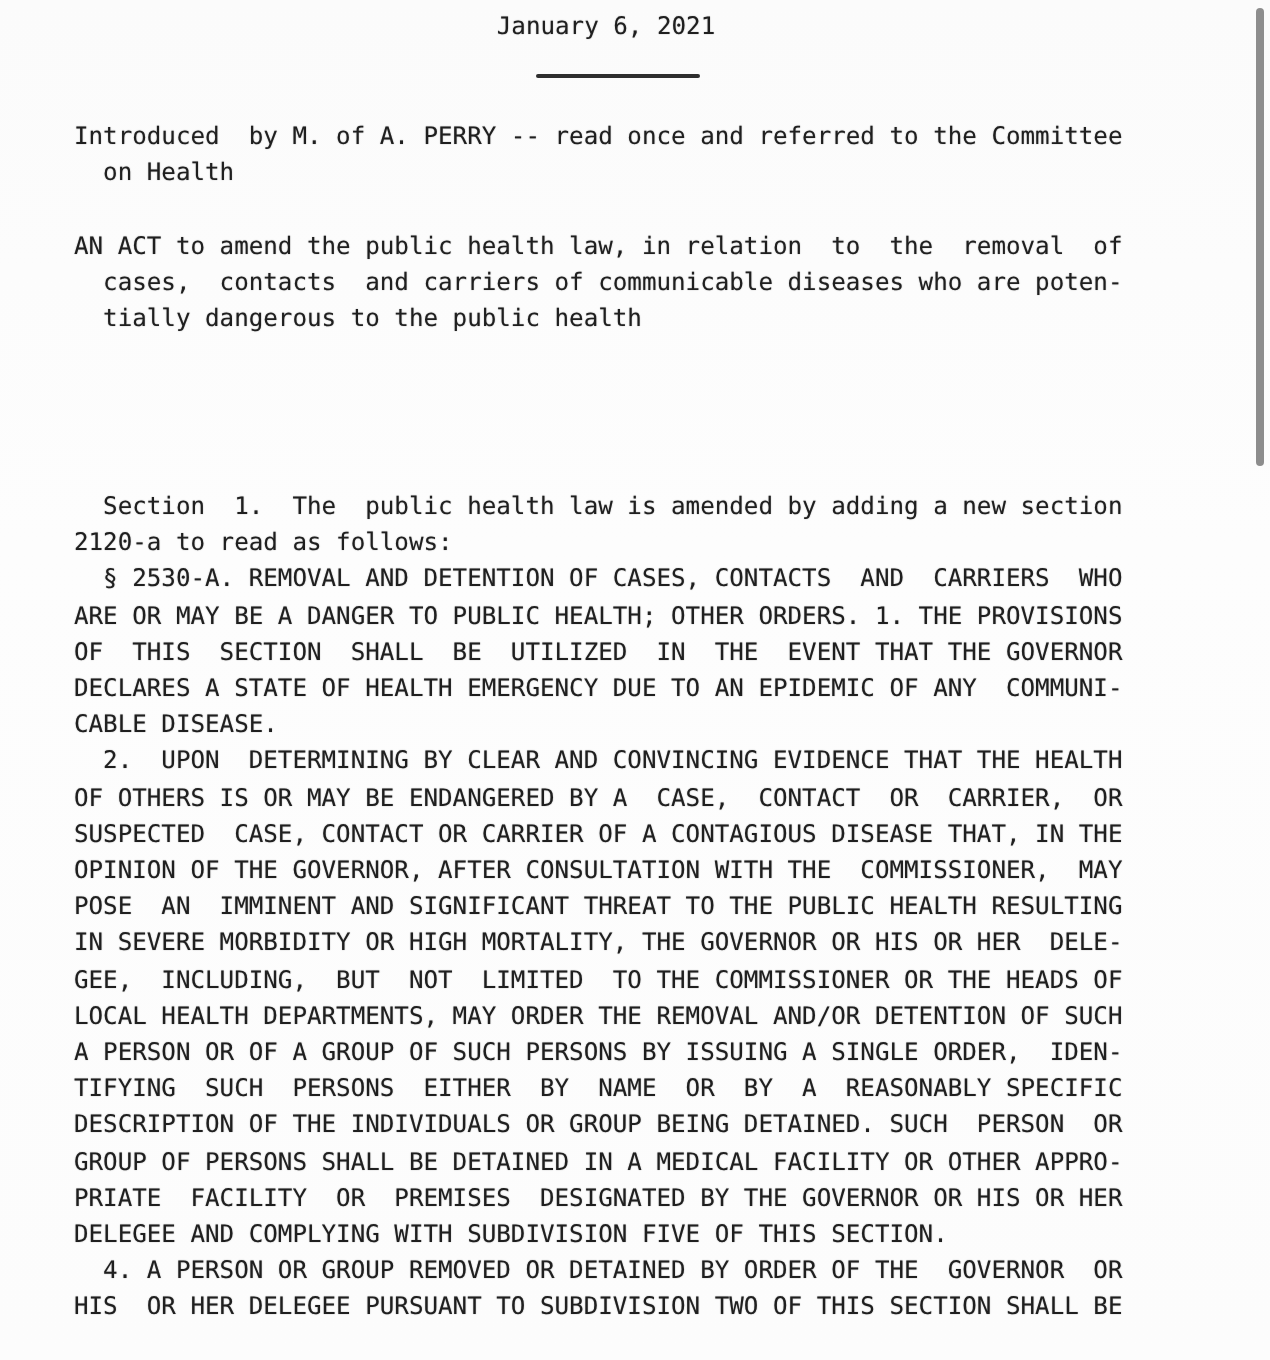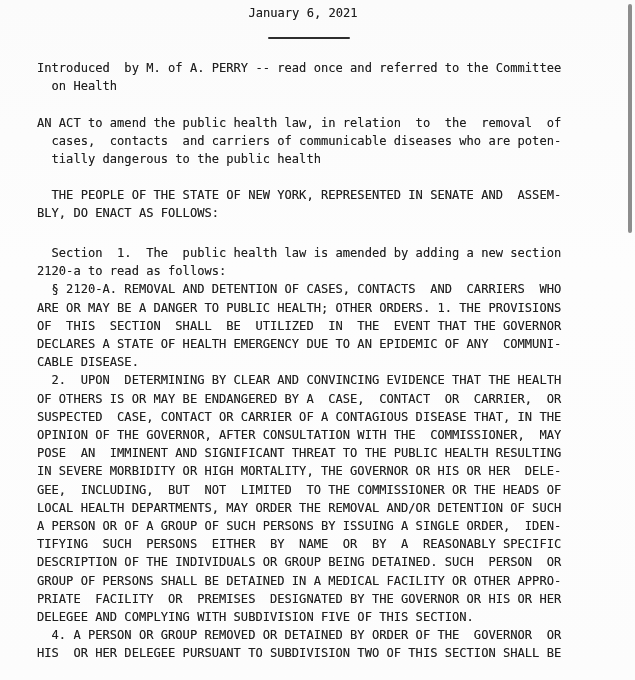--- a/index.html
+++ b/index.html
@@ -64,27 +64,25 @@
 
   <div class="date-divider"></div>
 
   <pre class="mono intro-block">Introduced  by M. of A. PERRY -- read once and referred to the Committee
   on Health</pre>
 
   <pre class="mono act-block">AN ACT to amend the public health law, in relation  to  the  removal  of
   cases,  contacts  and carriers of communicable diseases who are poten-
   tially dangerous to the public health</pre>
 
-  <pre class="mono enact-block">  THE PEOPLE OF THE STATE OF NEW YORK, REPRESENTED IN SENATE AND  ASSEM-
-BLY, DO ENACT AS FOLLOWS:</pre>
 
   <div class="bill-body">
     <pre class="mono">  Section  1.  The  public health law is amended by adding a new section
 2120-a to read as follows:</pre>
-    <pre class="mono">  § 2120-A. REMOVAL AND DETENTION OF CASES, CONTACTS  AND  CARRIERS  WHO
+    <pre class="mono">  § 2530-A. REMOVAL AND DETENTION OF CASES, CONTACTS  AND  CARRIERS  WHO
 ARE OR MAY BE A DANGER TO PUBLIC HEALTH; OTHER ORDERS. 1. THE PROVISIONS
 OF  THIS  SECTION  SHALL  BE  UTILIZED  IN  THE  EVENT THAT THE GOVERNOR
 DECLARES A STATE OF HEALTH EMERGENCY DUE TO AN EPIDEMIC OF ANY  COMMUNI-
 CABLE DISEASE.</pre>
     <pre class="mono">  2.  UPON  DETERMINING BY CLEAR AND CONVINCING EVIDENCE THAT THE HEALTH
 OF OTHERS IS OR MAY BE ENDANGERED BY A  CASE,  CONTACT  OR  CARRIER,  OR
 SUSPECTED  CASE, CONTACT OR CARRIER OF A CONTAGIOUS DISEASE THAT, IN THE
 OPINION OF THE GOVERNOR, AFTER CONSULTATION WITH THE  COMMISSIONER,  MAY
 POSE  AN  IMMINENT AND SIGNIFICANT THREAT TO THE PUBLIC HEALTH RESULTING
 IN SEVERE MORBIDITY OR HIGH MORTALITY, THE GOVERNOR OR HIS OR HER  DELE-

